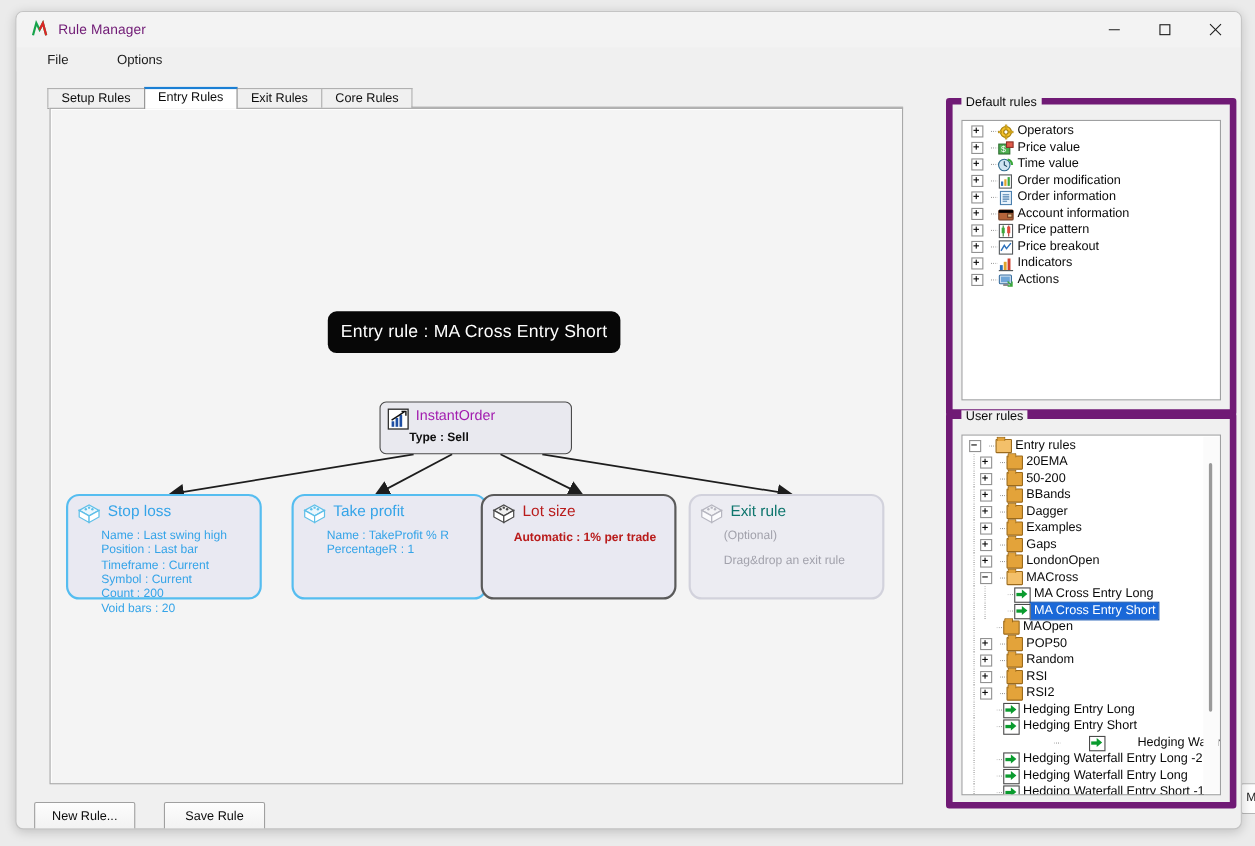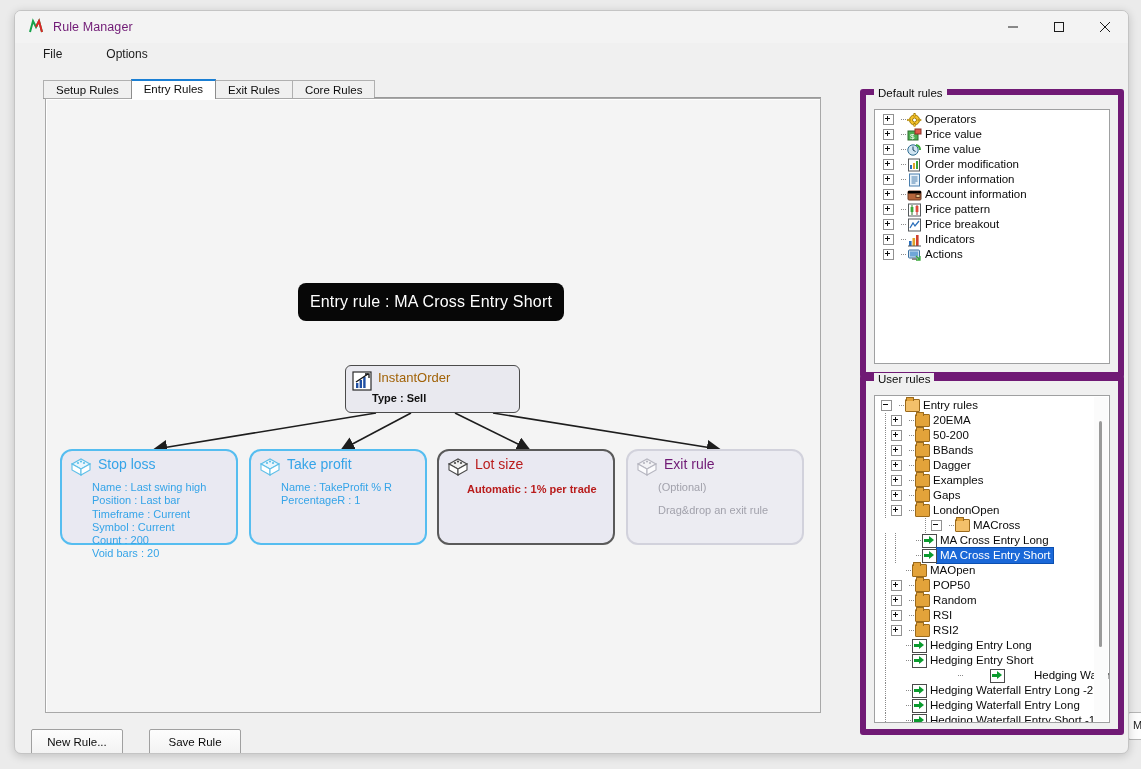--- a/index.html
+++ b/index.html
@@ -89,43 +89,43 @@
     display:flex; align-items:center; justify-content:center;
     color: #ffffff; font-size: 16px; letter-spacing: 0.2px; margin-top: 28px;
   }
 
   
   #node-order {
     position: absolute; left: 299px; top: 266px; width: 175px; height: 48px;
     background: #e9e9ef; border: 1px solid #4b4b4b; border-radius: 6px;
     box-sizing: border-box;
   }
-  #node-order .nd-title { position:absolute; left: 32px; top: 4px; font-size: 13px; color:#a16207; }
+  #node-order .nd-title { position:absolute; left: 32px; top: 4px; font-size: 13px; color:#a21caf; }
   #node-order .nd-sub  { position:absolute; left: 26px; top: 26px; font-size: 11px; color:#101010; font-weight:bold; }
   #node-order .nd-icon { position:absolute; left: 6px; top: 5px; width:20px; height:20px; }
 
   
   .child {
     position: absolute; top: 350px; width: 178px; height: 96px;
     border-radius: 12px; box-sizing: border-box; background: #e9e9f2;
   }
   .child .ci { position:absolute; left: 8px; top: 6px; width:22px; height:20px; }
   .child .ct { position:absolute; left: 36px; top: 5px; font-size: 14px; }
   .child .cb { position:absolute; left: 30px; top: 30px; font-size: 11px; line-height: 13.3px; }
   .child .cb div { white-space: nowrap; }
 
   #node-sl { left: 14px;  border: 2px solid #55bdf0; }
   #node-sl .ct, #node-sl .cb { color: #35a4e8; }
-  #node-tp { left: 203px; border: 2px solid #55bdf0; }
+  #node-tp { left: 219px; border: 2px solid #55bdf0; }
   #node-tp .ct, #node-tp .cb { color: #35a4e8; }
   #node-lot{ left: 391px; border: 2px solid #5a5a5a; }
   #node-lot .ct, #node-lot .cb { color: #b91c1c; }
   #node-lot .cb { font-weight: bold; left: 28px; top: 32px;}
   #node-ex { left: 580px; border: 2px solid #d2d2dc; background:#ececf2; }
-  #node-ex .ct { color: #701a75; }
+  #node-ex .ct { color: #0f766e; }
   #node-ex .cb { color: #a2a2ac; }
   #node-ex .cb div { margin-bottom: 10px; }
 
   
   #btnbar { position:absolute; left: 0; top: 712px; width: 100%; height: 30px; }
   .pbtn {
     position:absolute; top: 6px; height: 24px;
     background: linear-gradient(#fdfdfd,#f2f2f2);
     border: 1px solid #a0a0a0; border-radius: 2px;
     font-size: 11.5px; color: #0b0b0b;
@@ -558,21 +558,21 @@
             </div>
             <div class="trow" style="padding-left: 6px;">
               <span class="vline"></span>
               <span class="exp plus"></span>
               <span class="dots"></span>
               <span class="icn" style="display: flex; align-items: center;">
                 <span class="fold"></span>
               </span>
               <span class="lbl">LondonOpen</span>
             </div>
-            <div class="trow" style="padding-left: 6px; margin-left: 40px;">
+            <div class="trow" style="padding-left: 6px;">
               <span class="vline"></span>
               <span class="exp"></span>
               <span class="dots"></span>
               <span class="icn" style="display: flex; align-items: center;">
                 <span class="fold open"></span>
               </span>
               <span class="lbl">MACross</span>
             </div>
             <div class="trow" style="padding-left: 6px;">
               <span class="vline"></span>

